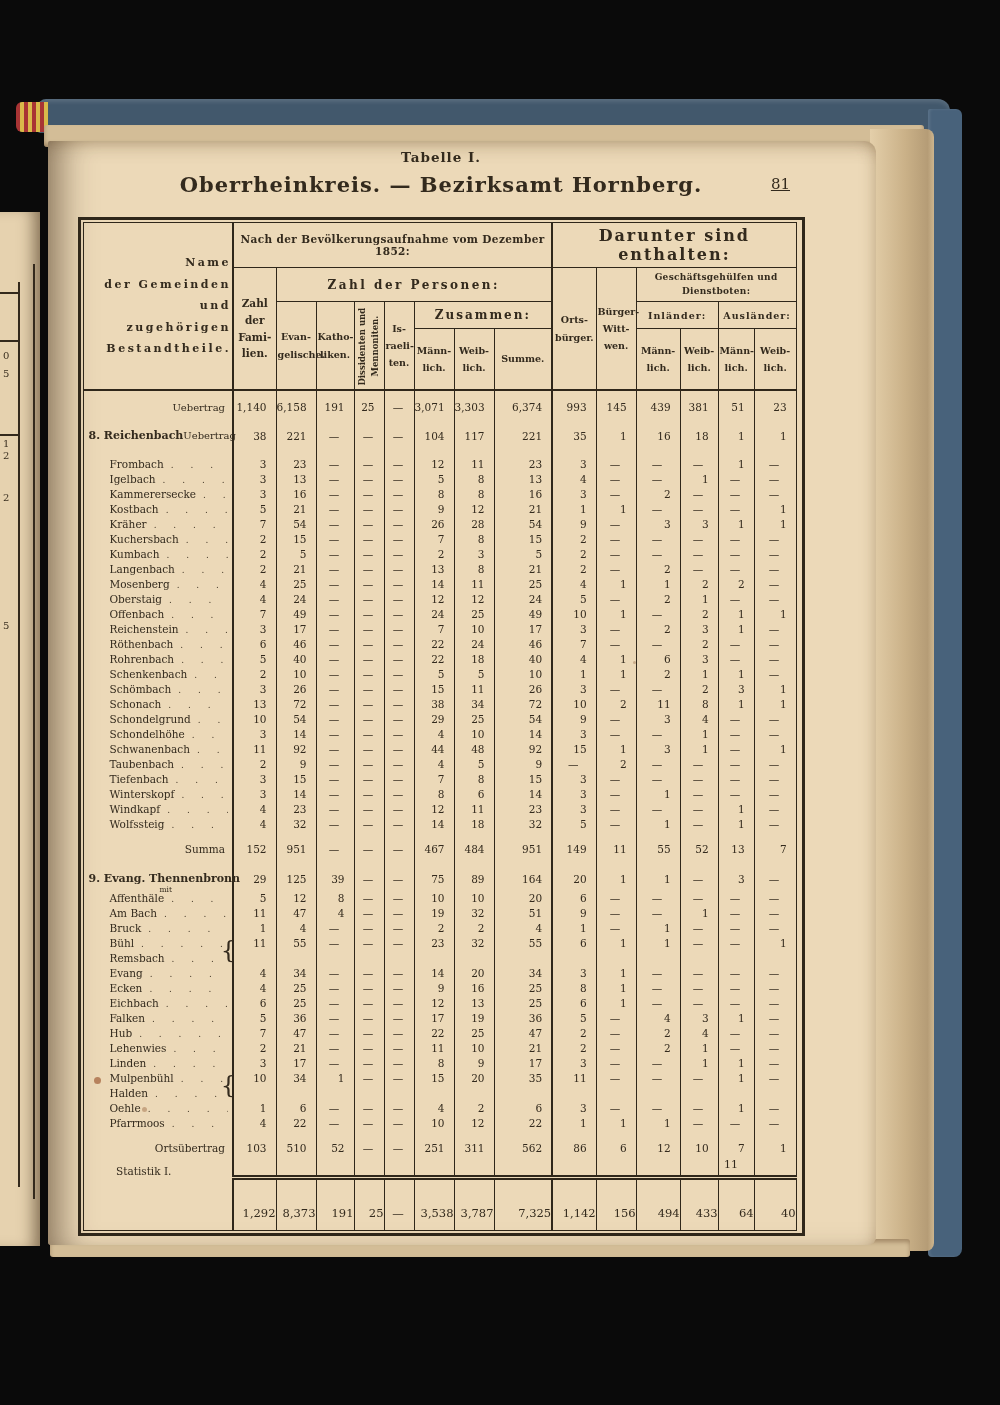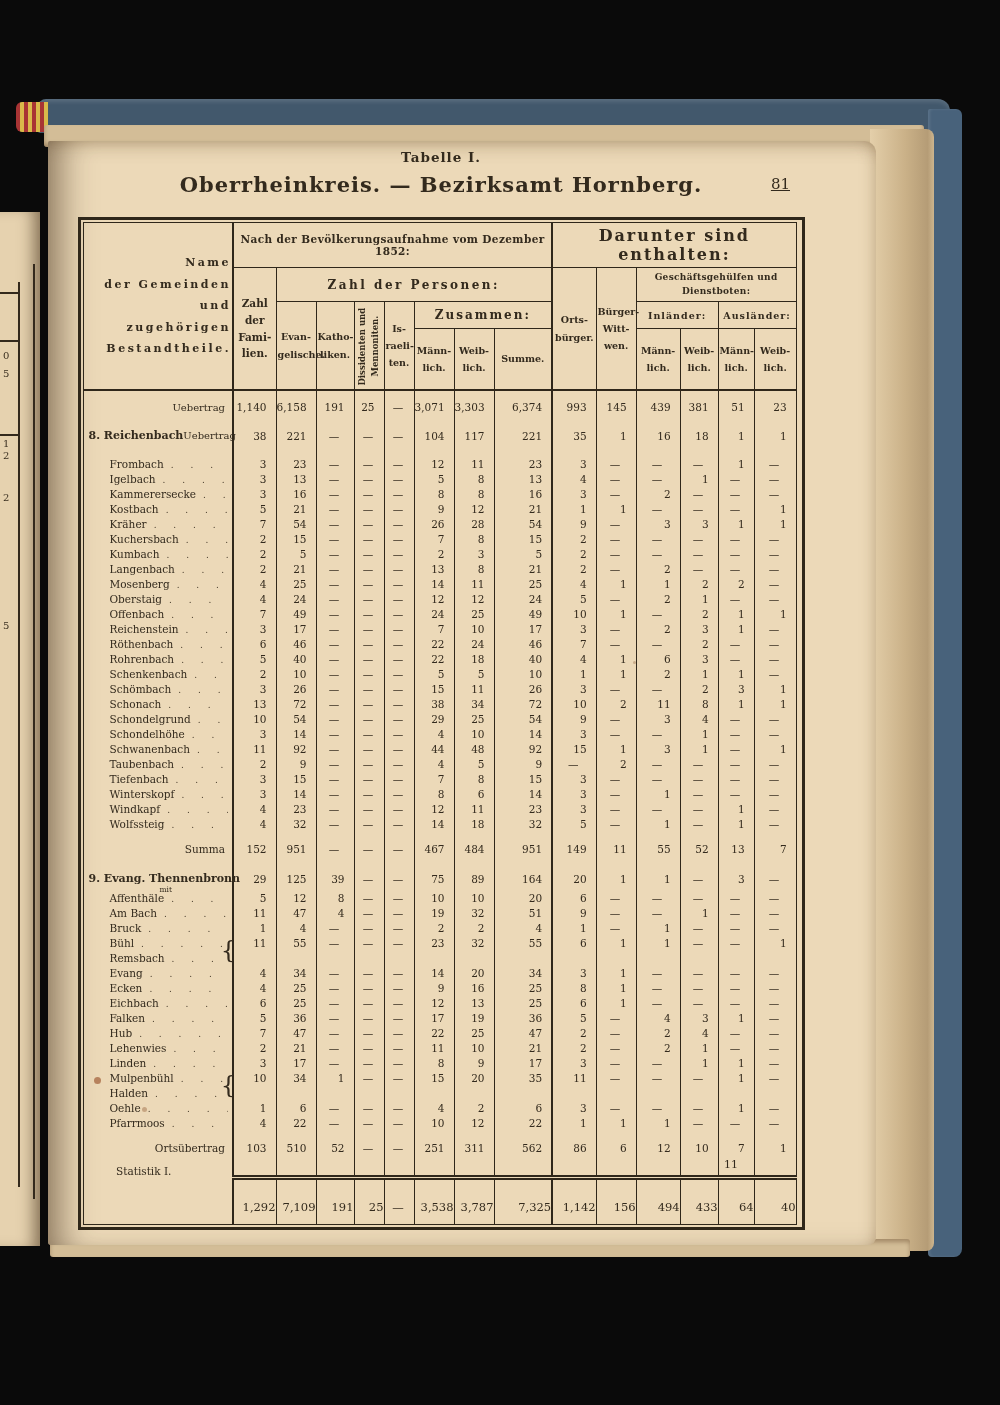--- a/index.html
+++ b/index.html
@@ -79,21 +79,21 @@
   .lbl-right{margin-left:auto;font-size:10px;padding-right:3px;white-space:nowrap;}
   .r-carry td{padding-top:10px;padding-bottom:8px;}
   .r-section td{padding-top:8px;padding-bottom:6px;}
   .r-section .lbl{font-weight:bold;font-size:11px;padding-left:3px;}
   .gap td{padding-top:10px;}
   .r-summa td{padding-top:11px;padding-bottom:9px;}
   .r-summa .lbl-right{font-size:10.5px;}
   .sub{position:absolute;left:76px;top:13px;font-size:7.5px;}
   .brace{position:absolute;right:-4px;top:0;font-size:24px;font-weight:normal;line-height:1.1;z-index:2;}
   .r-spacer td{height:12px;padding:0;}
-  .r-total td{border-top:5px double #2f271a;padding:20px 0 10px;font-size:11.5px;vertical-align:middle;}
+  .r-total td{border-top:5px double #2f271a;padding:26px 0 10px;font-size:11.5px;vertical-align:middle;}
   .r-total td.name{border-top:none;}
 
   
   .library-bar{position:absolute;left:0;top:1331px;width:1000px;height:74px;background:#a9a9a7;
                font-family:"Liberation Sans",sans-serif;}
   .blb-badge{position:absolute;left:7px;top:13px;width:48px;height:48px;background:#1d9c8c;color:#fff;
              border-radius:50% 16% 50% 50%;display:flex;align-items:center;justify-content:center;
              font-weight:bold;font-size:16px;letter-spacing:.5px;}
   .blb-name{position:absolute;left:64px;top:15px;font-weight:bold;font-size:15px;line-height:1.45;
             letter-spacing:.4px;color:#262626;white-space:pre-line;}
@@ -1240,21 +1240,21 @@
                   <td class="num c10"></td>
                   <td class="num c11"></td>
                   <td class="num c12"></td>
                   <td class="num c13 bR0"></td>
                 </tr>
                 <tr class="r-total">
                   <td class="name bR2">
                     <div class="name-inner"></div>
                   </td>
                   <td class="num c0">1,292</td>
-                  <td class="num c1">7,109</td>
+                  <td class="num c1">8,373</td>
                   <td class="num c2">191</td>
                   <td class="num c3">25</td>
                   <td class="num c4 dash">—</td>
                   <td class="num c5">3,538</td>
                   <td class="num c6">3,787</td>
                   <td class="num c7 bR2">7,325</td>
                   <td class="num c8">1,142</td>
                   <td class="num c9">156</td>
                   <td class="num c10">494</td>
                   <td class="num c11">433</td>

